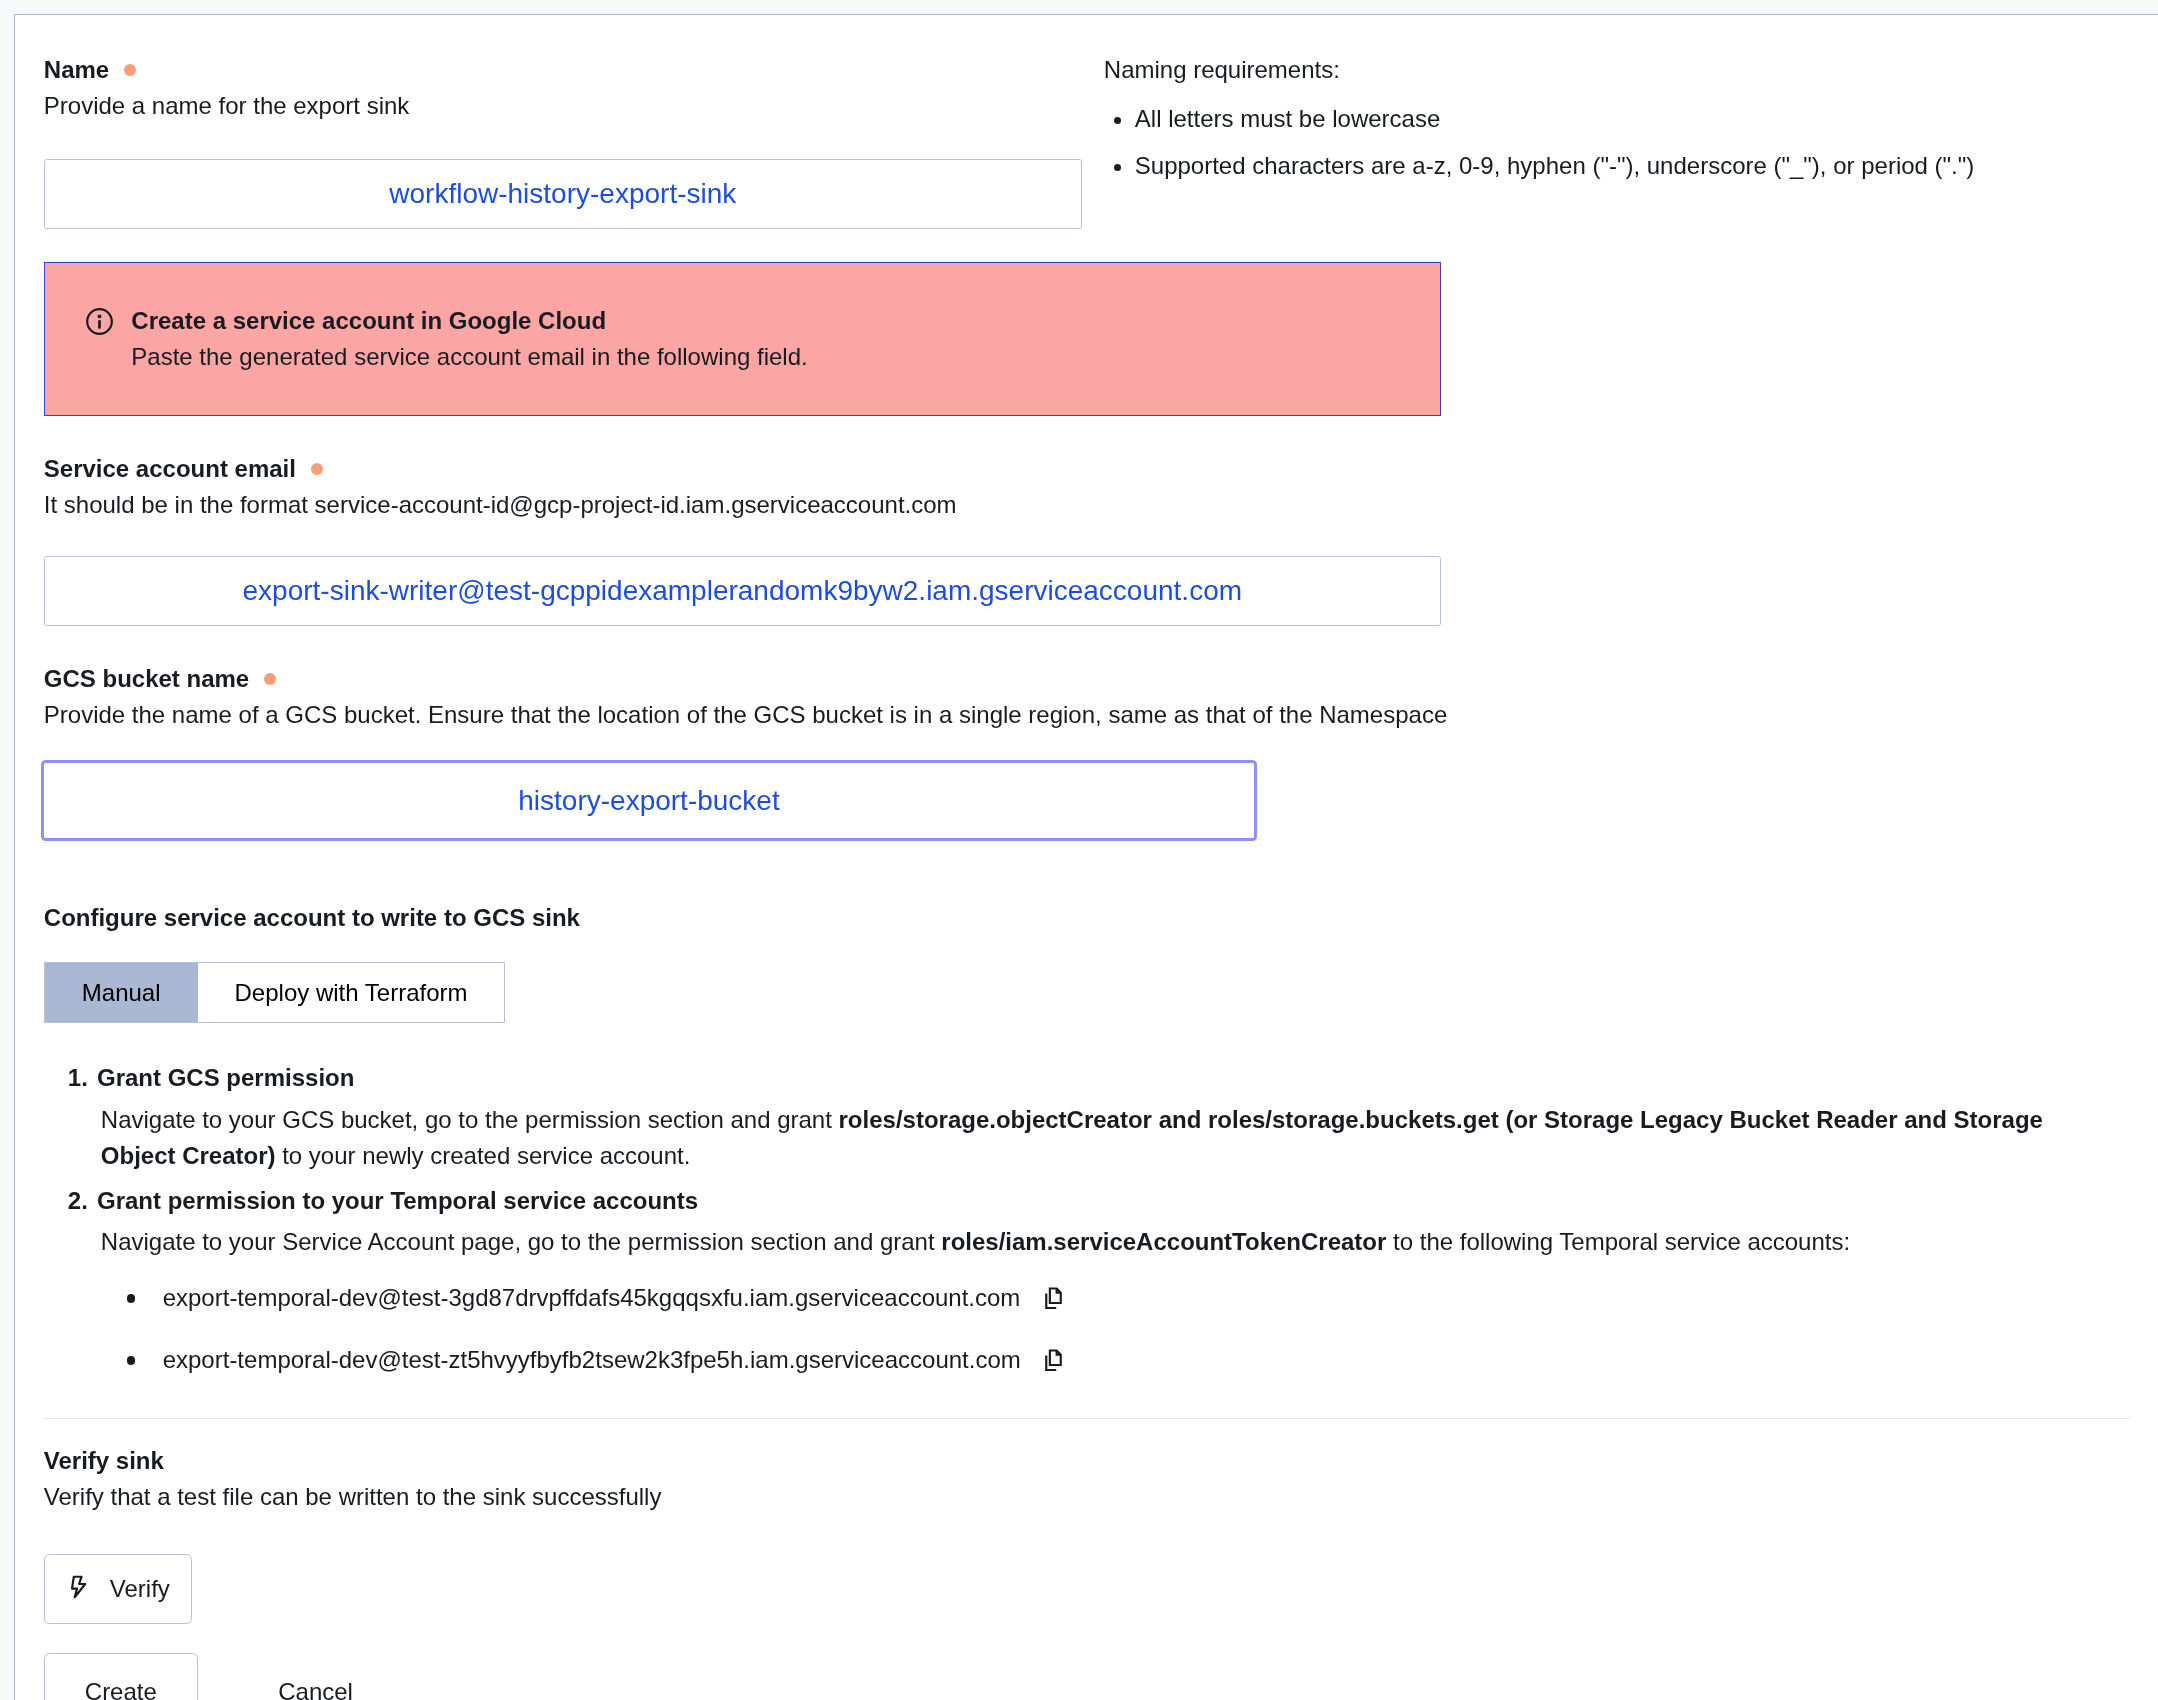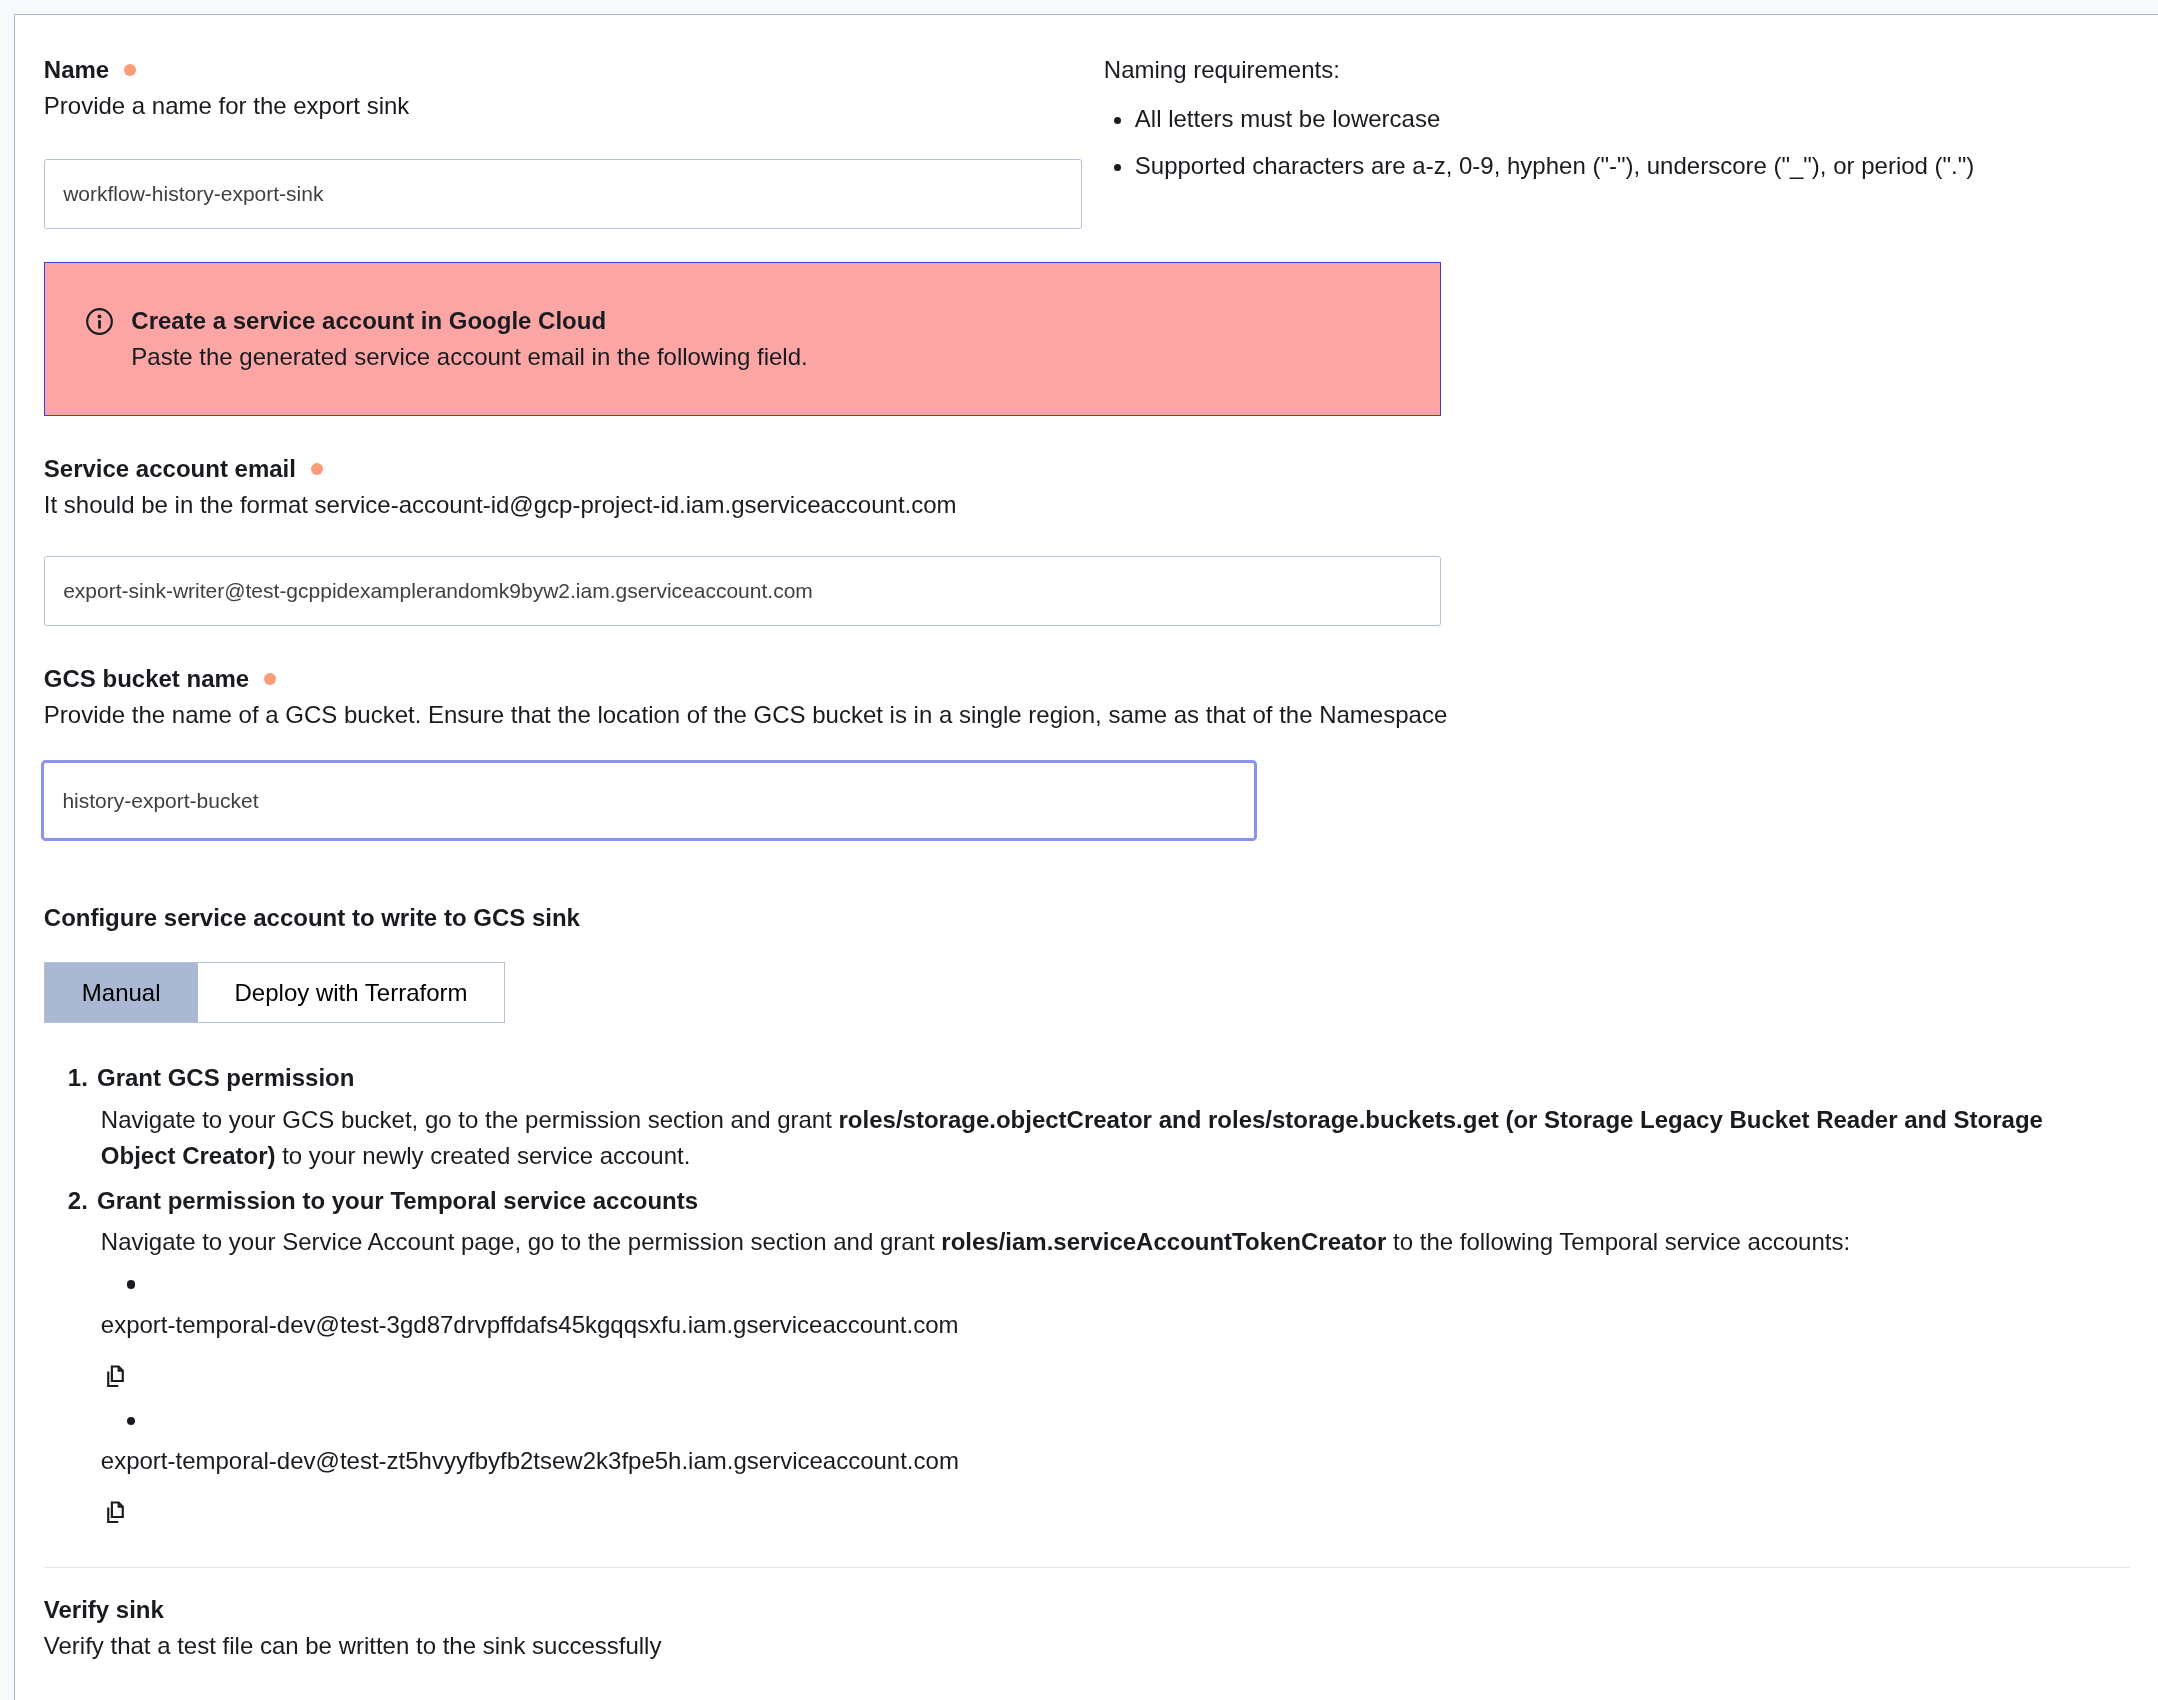--- a/index.html
+++ b/index.html
@@ -19,22 +19,22 @@
     padding:37px 14.7px 0 29px;
   }
   .label-row{display:flex;align-items:center;gap:15px;}
   .field-label{font-weight:700;}
   .req-dot{width:12px;height:12px;border-radius:50%;background:#f99c78;display:inline-block;}
   .help{color:#181b20;}
   .text-input{
     display:block;box-sizing:border-box;
     height:70px;width:100%;
     border:1.8px solid #b4c1d8;border-radius:2.8px;
-    font-family:inherit;font-size:21px;color:#404040;
-    padding:0 18.4px;background:#fff;outline:none;
+    font-family:inherit;font-size:28px;color:#1d4ed8;
+    padding:0 18.4px;background:#fff;outline:none;text-align:center;
   }
   .text-input.focused{
     border:3.7px solid #8c92ef;border-radius:4.6px;height:81px;
   }
   .top-row{display:flex;}
   .col-left{width:1038px;flex:none;}
   .col-left .text-input{margin-top:35px;}
   .col-right{margin-left:22px;flex:1;}
   .col-right ul{margin:13px 0 0 0;padding-left:31px;}
   .col-right li{margin-bottom:11px;}
@@ -57,21 +57,21 @@
   .tab{
     font-family:inherit;font-size:24px;color:#000000;
     background:#fff;border:none;height:59px;padding:0 37px;
     cursor:pointer;display:inline-flex;align-items:center;
   }
   .tab.selected{background:#abb8d4;}
   .steps{margin-top:37px;padding-left:24px;}
   .step-head{display:flex;gap:9.2px;font-weight:700;}
   .step-body{margin:5.5px 0 9.2px 33px;max-width:2011px;}
   .sa-list{list-style:none;margin:20px 0 0 33px;padding:0;}
-  .sa-list li{display:flex;gap:18.4px;margin-bottom:26px;flex-direction:column;}
+  .sa-list li{display:flex;align-items:center;gap:18.4px;margin-bottom:26px;}
   .sa-bullet{width:8.3px;height:8.3px;border-radius:50%;background:#181b20;flex:none;margin:0 9.2px 0 26px;}
   .icon-btn{background:none;border:none;padding:0;cursor:pointer;display:inline-flex;align-items:center;}
   .divider{border:none;border-top:1.8px solid #e1e7ee;margin:40px 14.7px 0 0;}
   .verify-title{font-weight:700;margin-top:24px;}
   .verify-btn{
     margin-top:39px;height:70px;padding:0 21px;
     background:#fff;border:1.8px solid #b4c1d8;border-radius:5.5px;
     font-family:inherit;font-size:24px;color:#181b20;
     display:inline-flex;align-items:center;gap:16.5px;cursor:pointer;
   }

